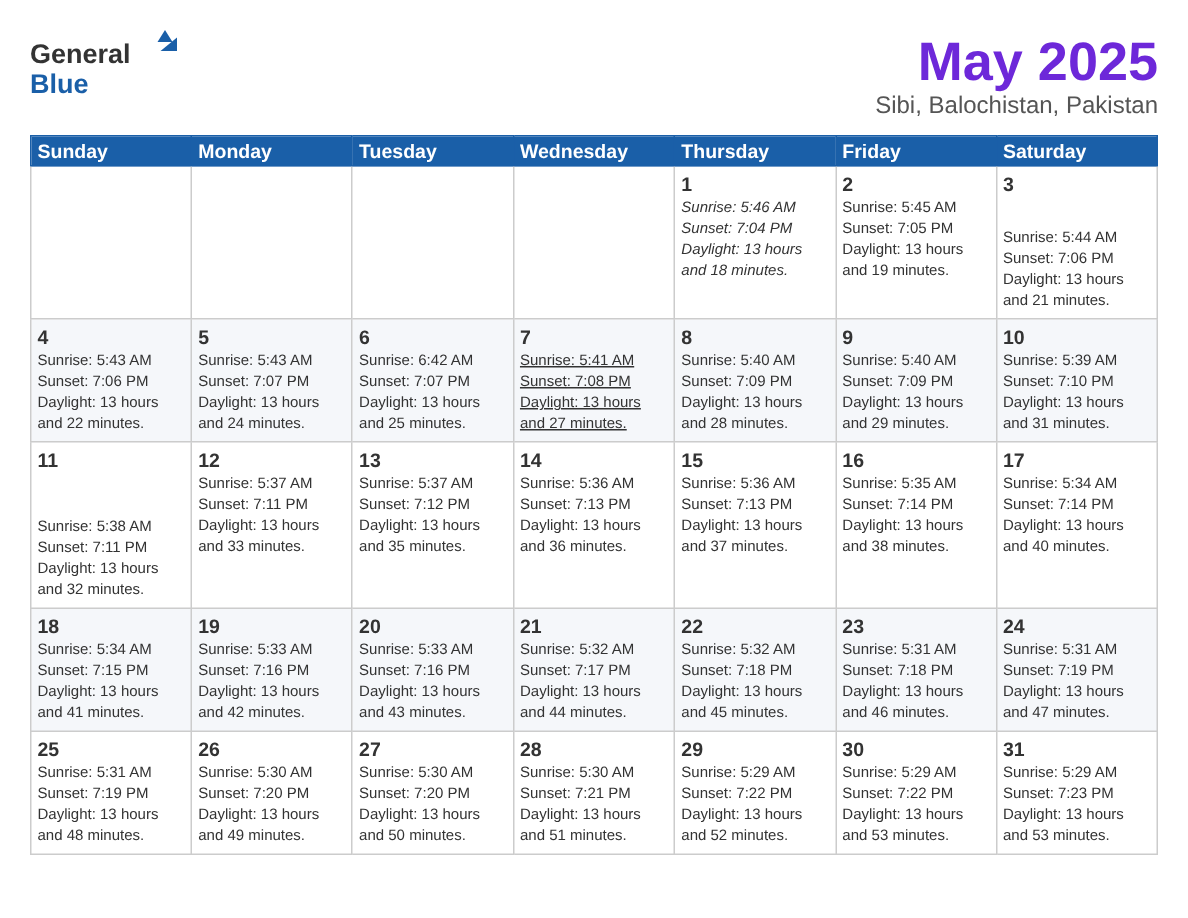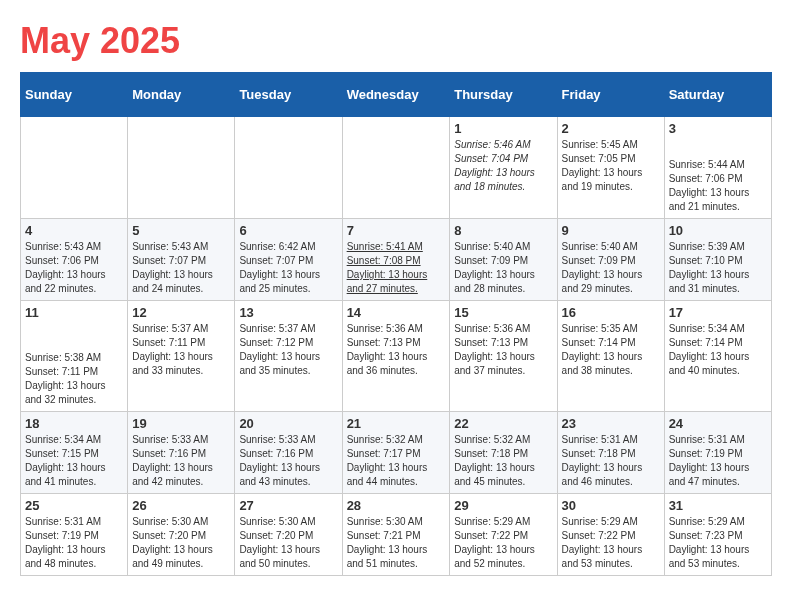--- a/index.html
+++ b/index.html
@@ -19,35 +19,35 @@
     .logo {
       display: flex;
       align-items: center;
     }
     .title-block {
       text-align: right;
     }
     .month-title {
       font-size: 36px;
       font-weight: bold;
-      color: #ef4444;
+      color: #6d28d9;
     }
     .subtitle {
       font-size: 16px;
       color: #555;
     }
     .calendar {
       width: 100%;
       border-collapse: collapse;
       font-size: 11px;
     }
     .calendar th {
       background: #1a5fa8;
       color: white;
-      padding: 14px 4px;
+      padding: 2px 4px;
       text-align: left;
       font-size: 13px;
       font-weight: bold;
       border: 1px solid #1a5fa8;
     }
     .calendar td {
       border: 1px solid #ccc;
       vertical-align: top;
       padding: 4px;
       width: 108px;
@@ -70,22 +70,33 @@
       line-height: 1.4;
     }
     .empty {
       background: #fff !important;
     }
   </style>
 </head>
 <body>
 
 <div class="header">
+  <div class="logo">
+    <div>
+      <svg width="120" height="50" viewBox="0 0 120 50">
+        <text x="0" y="22" font-family="Arial" font-size="18" font-weight="bold" fill="#333">General</text>
+        <text x="0" y="42" font-family="Arial" font-size="18" font-weight="bold" fill="#1a5fa8">Blue</text>
+        <polygon points="85,8 95,8 90,0" fill="#1a5fa8"></polygon>
+        <polygon points="87,14 98,14 98,5" fill="#1a5fa8"></polygon>
+      </svg>
+    </div>
+  </div>
   <div class="title-block">
     <div class="month-title">May 2025</div>
+    <div class="subtitle">Sibi, Balochistan, Pakistan</div>
   </div>
 </div>
 
 <table class="calendar">
   <thead>
     <tr>
     <th>Sunday</th>
         <th>Monday</th>
         <th>Tuesday</th>
         <th>Wednesday</th>

